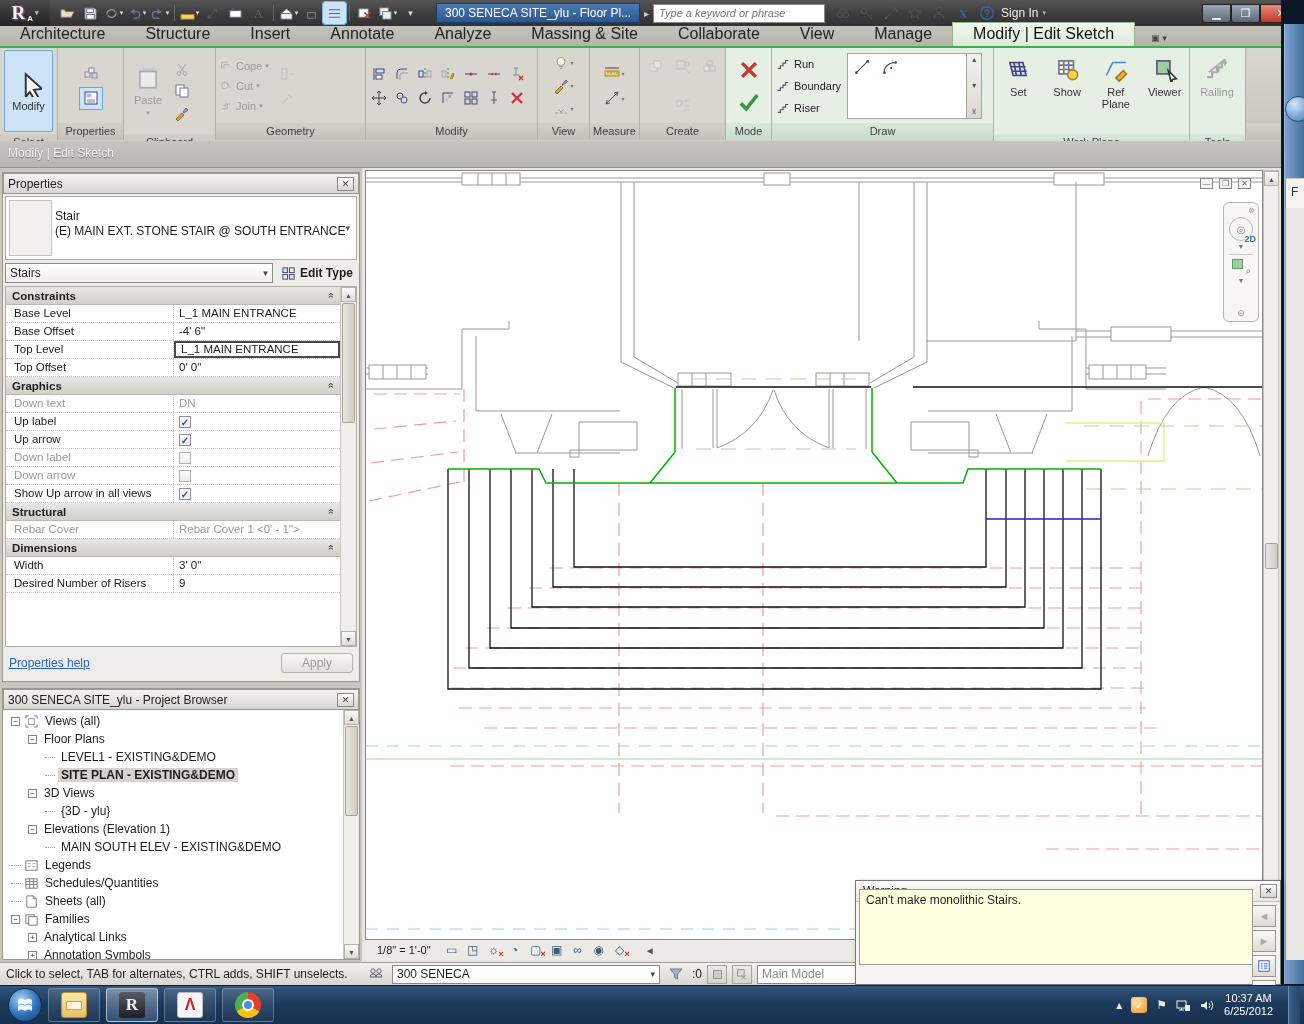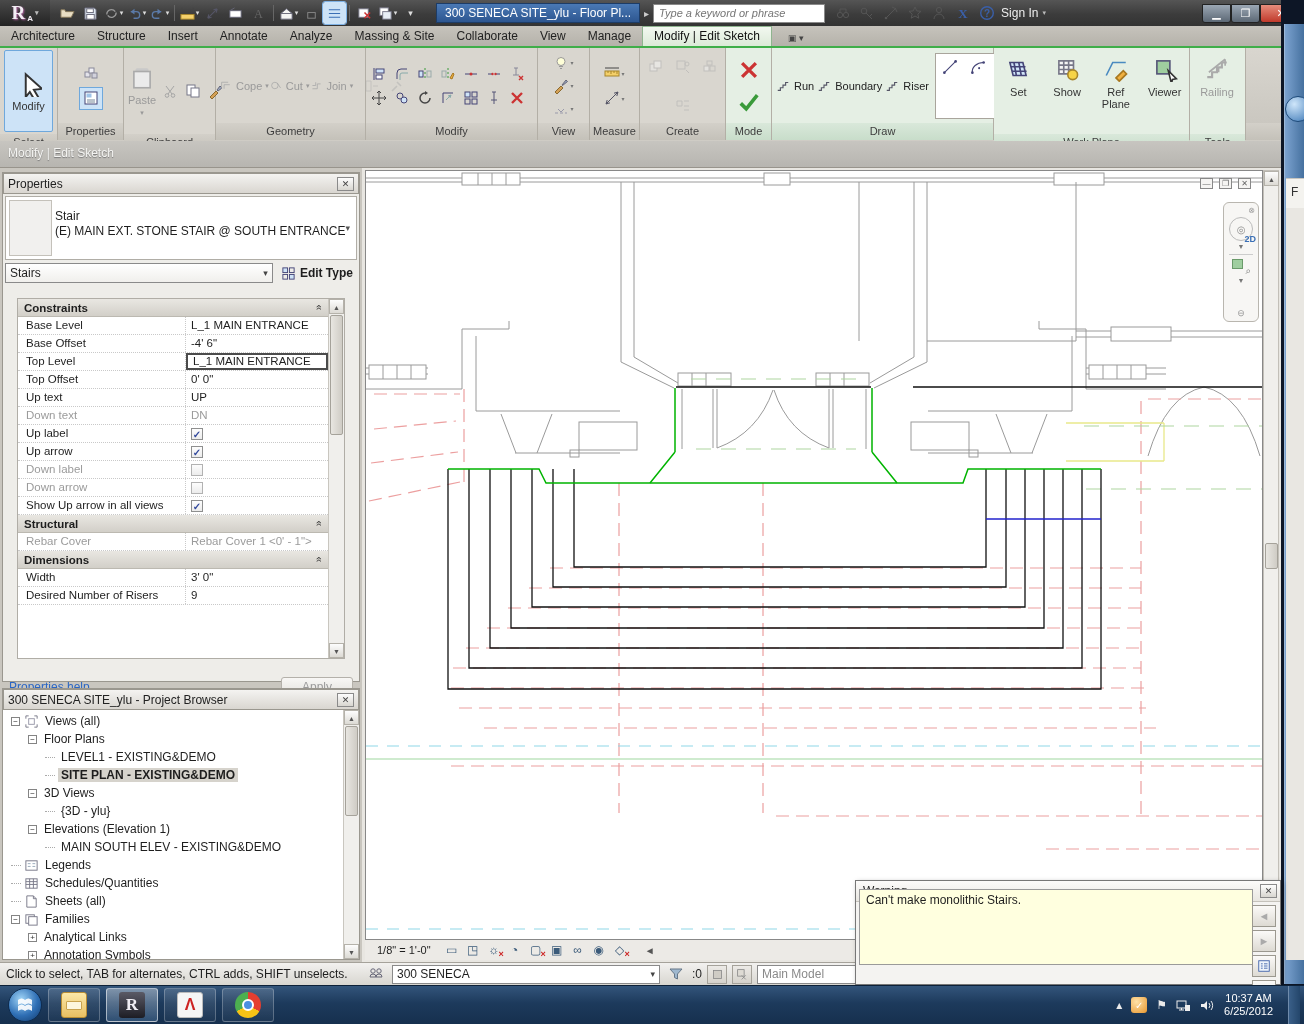--- a/index.html
+++ b/index.html
@@ -22,41 +22,41 @@
   #ic-search{width:172px;height:19px;background:#fff;border:1px solid #8a8a8a;font-style:italic;color:#888;font-size:11px;padding:0 5px;font-family:"Liberation Sans",sans-serif;}
   .ic-btn{width:24px;height:22px;display:inline-flex;align-items:center;justify-content:center;}
   .ic-btn svg{width:16px;height:16px;}
   #signin-label{color:#eee;font-size:12px;margin-left:2px;}
   .win-btns{margin-left:auto;display:flex;margin-right:2px;}
   .win-btn{width:29px;height:19px;border:1px solid #222;border-radius:0 0 3px 3px;display:flex;align-items:center;justify-content:center;color:#fff;font-size:11px;background:linear-gradient(#9ba7b4,#5c6875);}
   .win-btn.close{background:linear-gradient(#e68d7c,#c0392b);width:42px;}
 
   
   #tabrow{position:absolute;left:0;top:26px;width:1304px;height:20px;background:linear-gradient(#c6c3bc,#b5b2aa);display:flex;align-items:flex-end;}
-  .rtab{padding:2px 11px 3px;font-size:12px;color:#222;white-space:nowrap;}
+  .rtab{padding:2px 20px 3px;font-size:16px;color:#222;white-space:nowrap;}
   .rtab.active{background:linear-gradient(#f2f8f0,#dcead8);border:1px solid #8fb48f;border-bottom:none;color:#111;}
   #panelbtn{margin-left:10px;font-size:9px;color:#444;padding:0 6px 3px;}
   #greenline{position:absolute;left:0;top:46px;width:1304px;height:2px;background:#3fae49;}
 
   
   #ribbon{position:absolute;left:0;top:48px;width:1304px;height:92px;background:#d9d6cf;display:flex;border-bottom:1px solid #96928a;}
   .rpanel{height:92px;border-right:1px solid #b3afa6;display:flex;flex-direction:column;}
   .rpanel .pbody{flex:1;display:flex;align-items:center;padding:2px 4px;gap:3px;}
   .rpanel .plabel{height:17px;background:linear-gradient(#d3d0c9,#c4c1b9);font-size:11px;color:#3d3d3d;text-align:center;line-height:16px;}
   .rpanel.ctx{background:#e5efe4;}
   .rpanel.ctx .plabel{background:linear-gradient(#d9e8da,#c8ddca);}
   .bigbtn{width:50px;height:82px;display:flex;flex-direction:column;align-items:center;justify-content:center;gap:3px;font-size:11px;color:#333;text-align:center;}
   .bigbtn svg{width:26px;height:26px;}
   .bigbtn.pressed{background:#cde3f7;border:1px solid #6fa8dc;border-radius:2px;}
   .sic{width:22px;height:21px;display:inline-flex;align-items:center;justify-content:center;}
   .sic svg{width:16px;height:16px;}
   .icgrid{display:grid;grid-template-columns:repeat(7,23px);grid-auto-rows:24px;align-items:center;justify-items:center;}
   .geo-item{display:flex;align-items:center;gap:3px;font-size:11px;color:#9a9a9a;height:19px;}
   .geo-item svg{width:13px;height:13px;}
-  .stack{display:flex;flex-direction:row;justify-content:center;gap:1px;}
+  .stack{display:flex;flex-direction:column;justify-content:center;gap:1px;}
   .drawrow{display:flex;align-items:center;gap:4px;font-size:11px;color:#222;height:19px;}
   .drawrow svg{width:14px;height:14px;}
   #drawgallery{width:120px;height:66px;background:#fff;border:1px solid #a9a59c;display:flex;padding:3px;gap:6px;}
   #drawgallery svg{width:18px;height:18px;}
   #gallscroll{width:15px;height:66px;border:1px solid #a9a59c;border-left:none;background:linear-gradient(#f2f1ee,#ddd9d2);display:flex;flex-direction:column;align-items:center;justify-content:space-between;font-size:7px;color:#555;padding:2px 0;}
   .wpbtn{width:46px;height:82px;display:flex;flex-direction:column;align-items:center;justify-content:flex-start;padding-top:6px;gap:4px;font-size:11px;color:#333;text-align:center;line-height:12px;}
   .wpbtn svg{width:26px;height:26px;}
   .wpbtn.disabled{color:#9a9a9a;}
   .modebtn{width:34px;height:30px;display:flex;align-items:center;justify-content:center;}
   .modebtn svg{width:22px;height:22px;}
@@ -71,21 +71,21 @@
   #props{position:absolute;left:2px;top:4px;width:358px;height:510px;background:#eeede9;border:1px solid #9a978f;}
   #typesel{margin:2px;height:64px;background:#fff;border:1px solid #b0ada6;display:flex;}
   #typeimg{width:56px;height:56px;margin:3px;background:#f1f0ee;border:1px solid #c4c1ba;}
   #typetext{flex:1;padding-top:12px;font-size:12px;line-height:15px;}
   #typedd{width:14px;color:#555;font-size:9px;padding-top:26px;}
   #filterrow{display:flex;align-items:center;margin:2px;gap:4px;}
   #filter-dd{flex:1;height:20px;border:1px solid #8a8a8a;background:linear-gradient(#fff,#f0efec);display:flex;align-items:center;padding:0 4px;}
   #filter-dd .dd{margin-left:auto;font-size:9px;color:#444;}
   #edittype-btn{display:flex;align-items:center;gap:3px;height:22px;padding:0 4px;font-size:12px;font-weight:bold;}
   #edittype-btn svg{width:15px;height:15px;}
-  #propgrid{margin:14px;height:361px;border:1px solid #b0ada6;background:#fff;overflow:hidden;display:flex;}
+  #propgrid{margin:2px;height:361px;border:1px solid #b0ada6;background:#fff;overflow:hidden;display:flex;}
   #gridrows{flex:1;}
   .prow{height:18px;display:flex;border-bottom:1px dotted #c9c9c9;background:#fff;}
   .prow .pl{width:168px;padding:2px 2px 0 8px;border-right:1px dotted #c9c9c9;white-space:nowrap;overflow:hidden;font-size:11.5px;}
   .prow .pv{flex:1;padding:2px 2px 0 5px;white-space:nowrap;overflow:hidden;font-size:11.5px;}
   .prow.disabled .pl,.prow.disabled .pv{color:#9b9b9b;}
   .prow .pv.sel{border:2px solid #4b4b4b;padding-top:0;}
   .psec{height:18px;background:linear-gradient(#e9e7e2,#d2cfc8);border-bottom:1px solid #bcb9b1;display:flex;align-items:center;padding:0 6px 0 6px;font-weight:bold;font-size:11.5px;}
   .psec .sec-chev{margin-left:auto;transform:rotate(-90deg);font-size:10px;color:#333;font-weight:normal;}
   .cbx{width:12px;height:12px;border:1px solid #8e8f8f;background:linear-gradient(#fdfdfd,#ececec);margin-top:1px;display:inline-flex;align-items:center;justify-content:center;font-size:10px;color:#31489c;font-weight:bold;}
   .cbx.off{color:transparent;border-color:#b2b2b2;}
@@ -810,23 +810,23 @@
               <div class="pv">-4'  6"</div>
             </div>
             <div class="prow">
               <div class="pl">Top Level</div>
               <div class="pv sel">L_1 MAIN ENTRANCE</div>
             </div>
             <div class="prow">
               <div class="pl">Top Offset</div>
               <div class="pv">0'  0"</div>
             </div>
-            <div class="prow">
-              <div class="pl">Up text</div>
-              <div class="pv">UP</div>
+            <div class="psec">
+              <span>Graphics</span>
+              <span class="sec-chev">»</span>
             </div>
             <div class="prow disabled">
               <div class="pl">Down text</div>
               <div class="pv">DN</div>
             </div>
             <div class="prow">
               <div class="pl">Up label</div>
               <div class="pv"><span class="cbx">✓</span></div>
             </div>
             <div class="prow">

